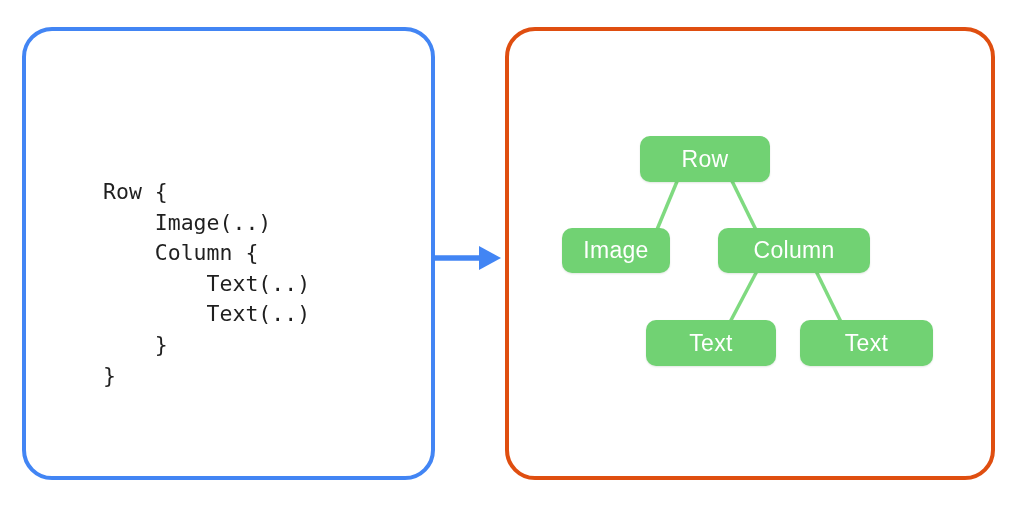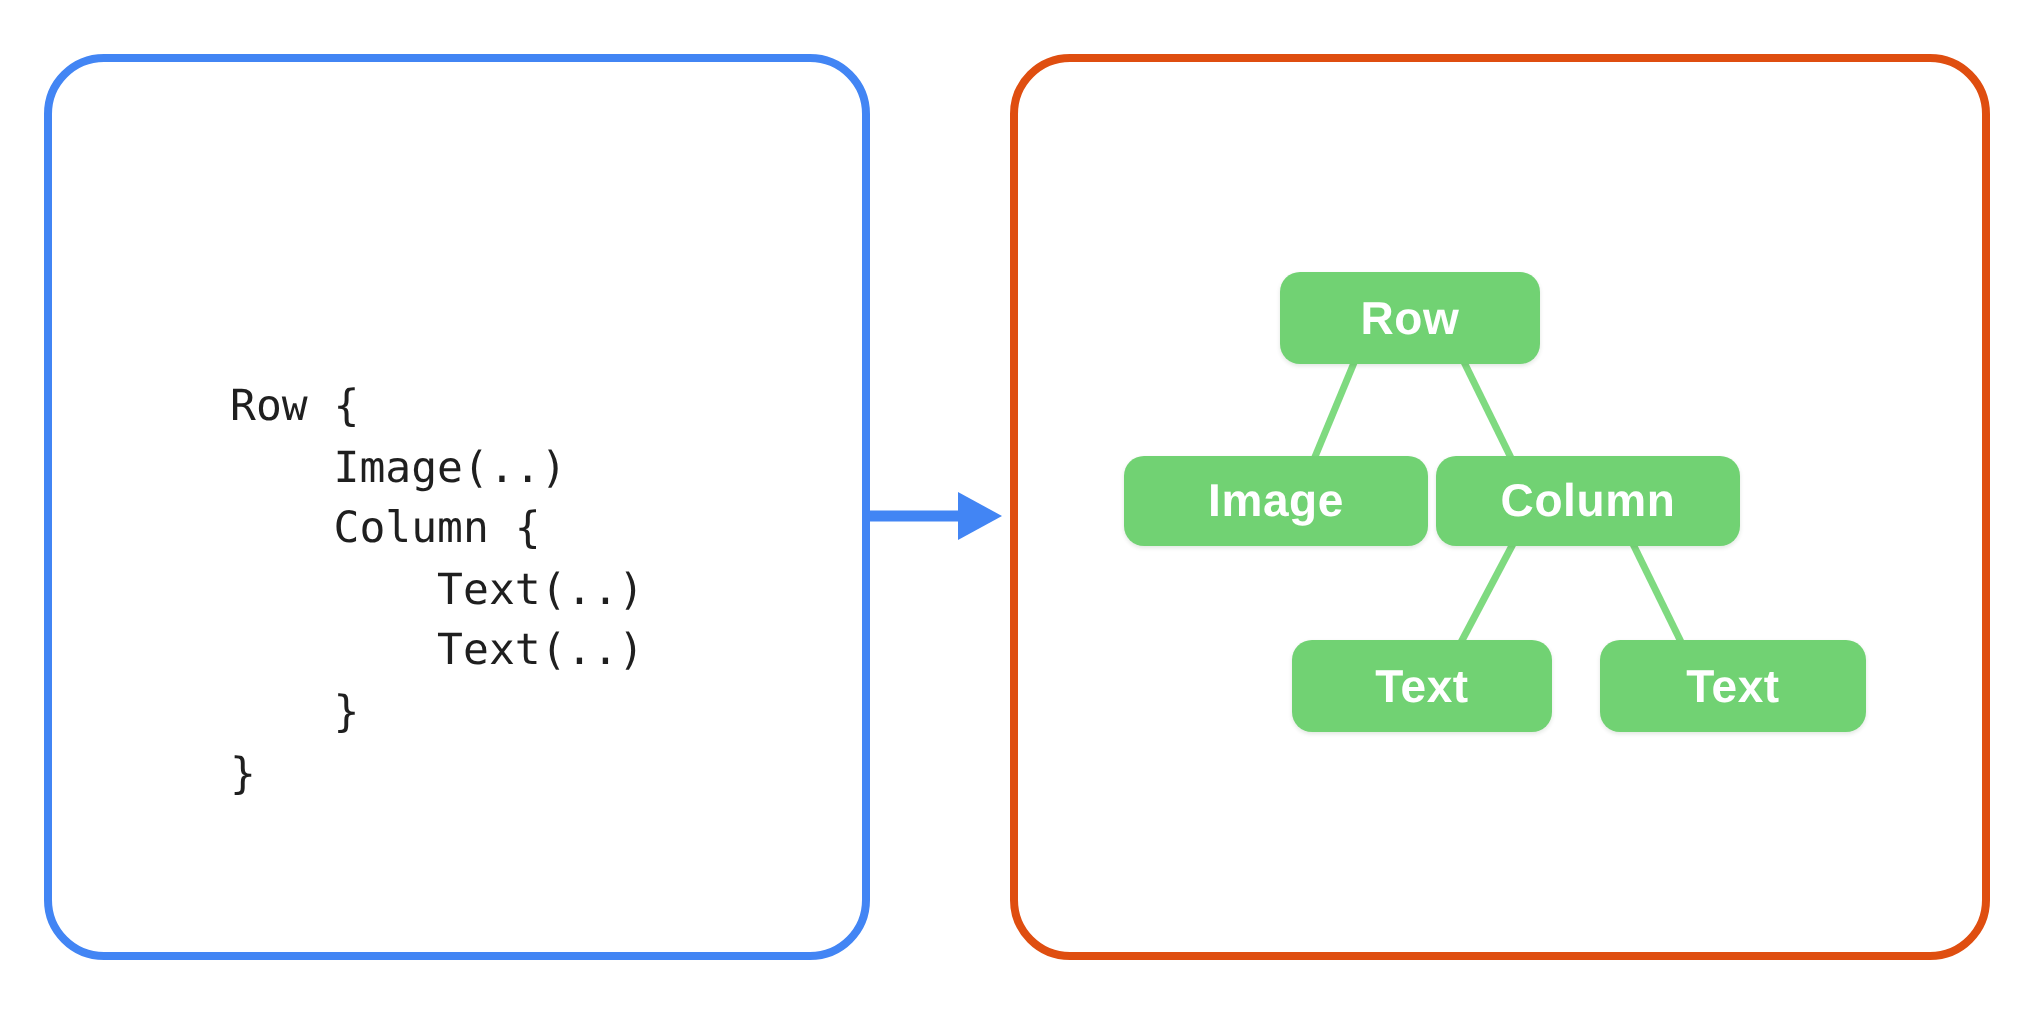--- a/index.html
+++ b/index.html
@@ -37,21 +37,21 @@
     width: 490px;
     height: 453px;
     border: 4.5px solid var(--panel-orange-border, #DF4E10);
   }
 
   
   #code-block {
     position: absolute;
     left: 103px;
     top: 177px;
-    margin: 12px;
+    margin: 0;
     z-index: 2;
     font-family: "DejaVu Sans Mono", "Liberation Mono", monospace;
     font-size: 21.5px;
     line-height: 30.6px;
     color: var(--code-text, #1F1F1F);
     white-space: pre;
   }
 
   
   #overlay {
@@ -78,26 +78,26 @@
     position: absolute;
     z-index: 3;
     display: flex;
     align-items: center;
     justify-content: center;
     box-sizing: border-box;
     border-radius: 10px;
     background: var(--node-green, #71D273);
     color: var(--node-text, #FFFFFF);
     font-size: 23px;
-    font-weight: 700;
+    font-weight: 400;
     letter-spacing: 0.3px;
     box-shadow: 0 1px 2px rgba(0, 60, 0, 0.12);
   }
   #node-row     { left: 640px; top: 136px; width: 130px; height: 46px; }
-  #node-image   { left: 562px; top: 228px; width: 152px; height: 45px; }
+  #node-image   { left: 562px; top: 228px; width: 108px; height: 45px; }
   #node-column  { left: 718px; top: 228px; width: 152px; height: 45px; }
   #node-text-l  { left: 646px; top: 320px; width: 130px; height: 46px; }
   #node-text-r  { left: 800px; top: 320px; width: 133px; height: 46px; }
 </style>
 </head>
 <body>
 
 <div id="canvas">
 
   <div id="code-panel" class="panel"></div>

